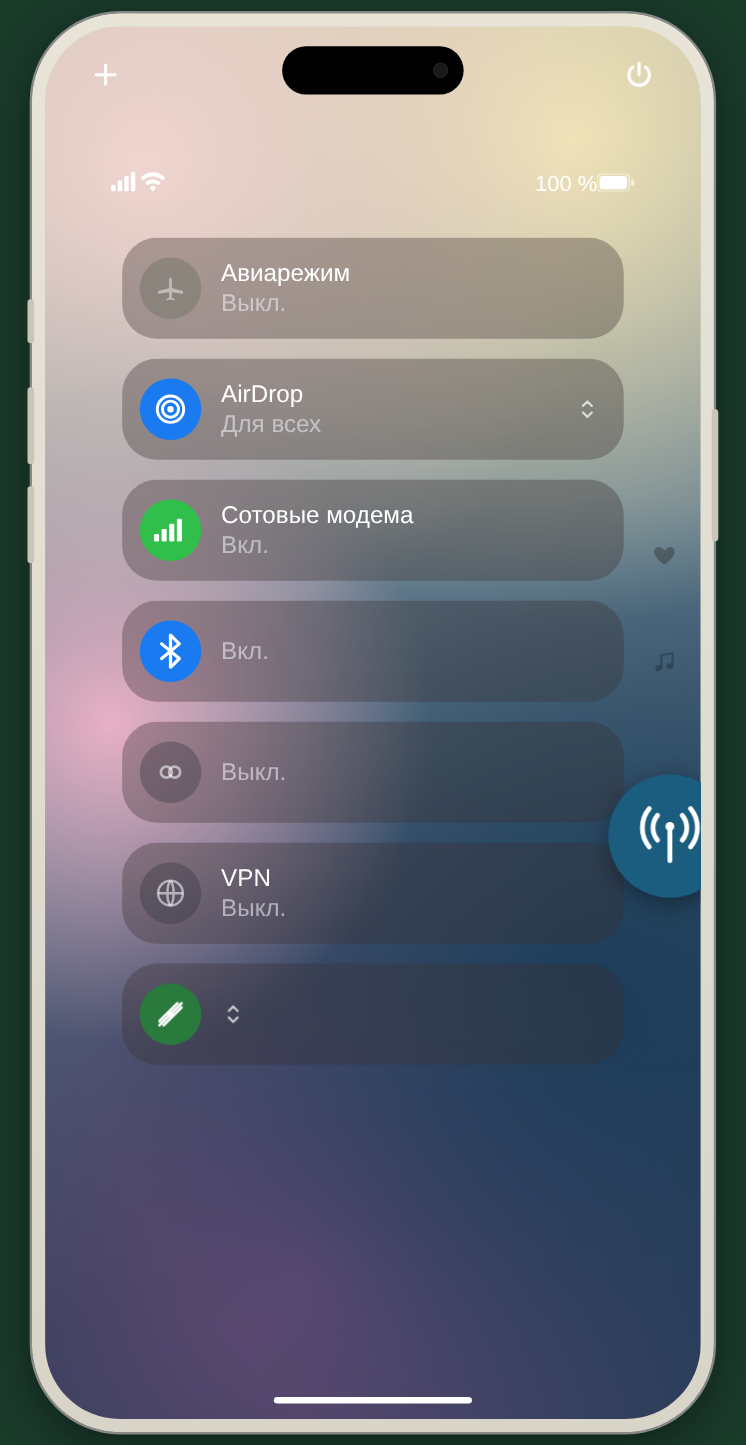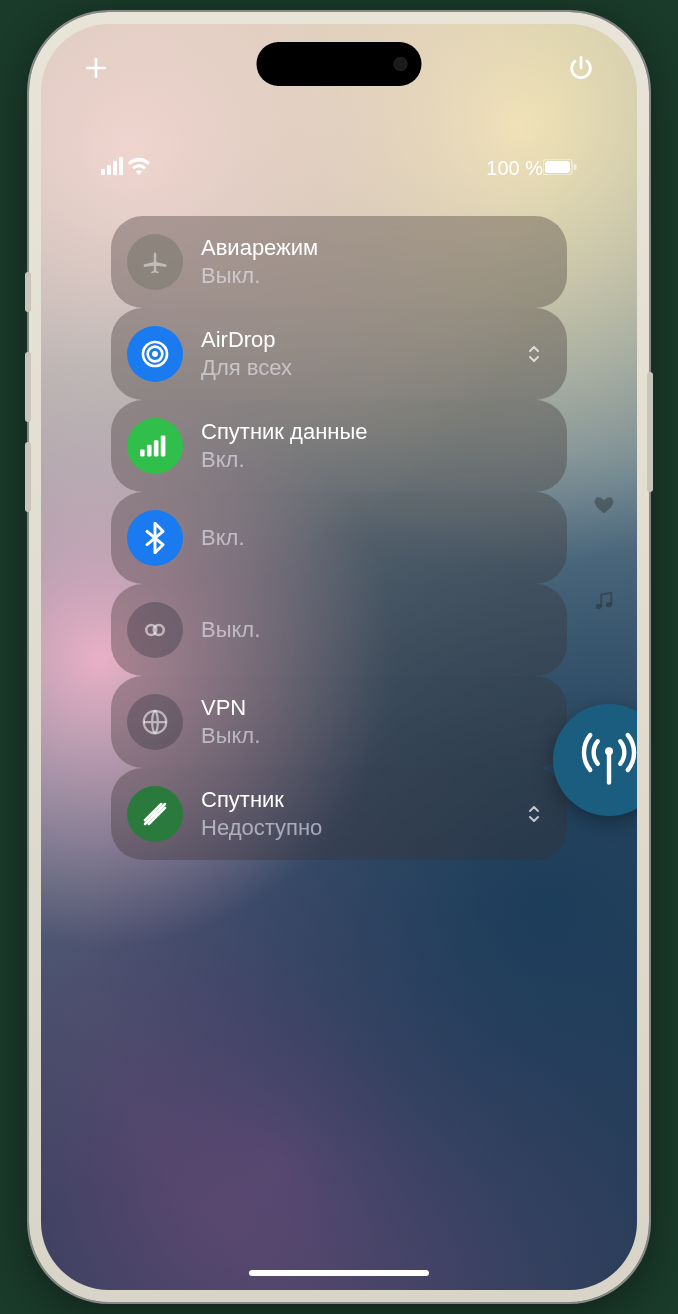--- a/index.html
+++ b/index.html
@@ -90,20 +90,21 @@
     font-size: 20px;
     font-weight: 500;
   }
   .status-left, .status-right { display:flex; align-items:center; }
 
   .list {
     position: absolute;
     top: 192px; left: 70px; right: 70px;
     display: flex;
     flex-direction: column;
+    gap: 18px;
   }
   .row {
     height: 92px;
     border-radius: 32px;
     background: rgba(60,50,50,0.35);
     backdrop-filter: blur(10px);
     display: flex;
     align-items: center;
     padding: 0 22px 0 16px;
     color: #fff;
@@ -248,21 +249,21 @@
         <div class="row">
           <div class="circle c-green">
             <svg width="30" height="22" viewBox="0 0 26 18">
               <rect x="0" y="12" width="4" height="6" rx="1" fill="#fff"></rect>
               <rect x="6" y="8" width="4" height="10" rx="1" fill="#fff"></rect>
               <rect x="12" y="4" width="4" height="14" rx="1" fill="#fff"></rect>
               <rect x="18" y="0" width="4" height="18" rx="1" fill="#fff"></rect>
             </svg>
           </div>
           <div class="labels">
-            <div class="title">Спутник данные</div>
+            <div class="title">Сотовые модема</div>
             <div class="subtitle">Вкл.</div>
           </div>
         </div>
         <div class="row">
           <div class="circle c-blue">
             <svg width="20" height="32" viewBox="0 0 14 24" fill="none" stroke="#fff" stroke-width="2.2" stroke-linejoin="round" stroke-linecap="round">
               <path d="M7 1v22l6-6-12-10M7 1l6 6-12 10"></path>
             </svg>
           </div>
           <div class="labels">
@@ -293,24 +294,20 @@
           </div>
         </div>
         <div class="row">
           <div class="circle c-dgreen">
             <svg width="30" height="30" viewBox="0 0 24 24" fill="none" stroke="#fff" stroke-width="2" stroke-linecap="round">
               <path d="M4 20l16-16"></path>
               <path d="M7 20l13-13"></path>
               <path d="M4 17l13-13"></path>
               <circle cx="12" cy="12" r="2.2" fill="#fff" stroke="none"></circle>
             </svg>
-          </div>
-          <div class="labels">
-            <div class="title">Спутник</div>
-            <div class="subtitle">Недоступно</div>
           </div>
           <div class="chev">
             <svg width="16" height="24" viewBox="0 0 16 24" fill="none" stroke="#fff" stroke-width="2" stroke-linecap="round" stroke-linejoin="round">
               <path d="M4 9l4-4 4 4"></path>
               <path d="M4 15l4 4 4-4"></path>
             </svg>
           </div>
         </div>
       </div>
 

